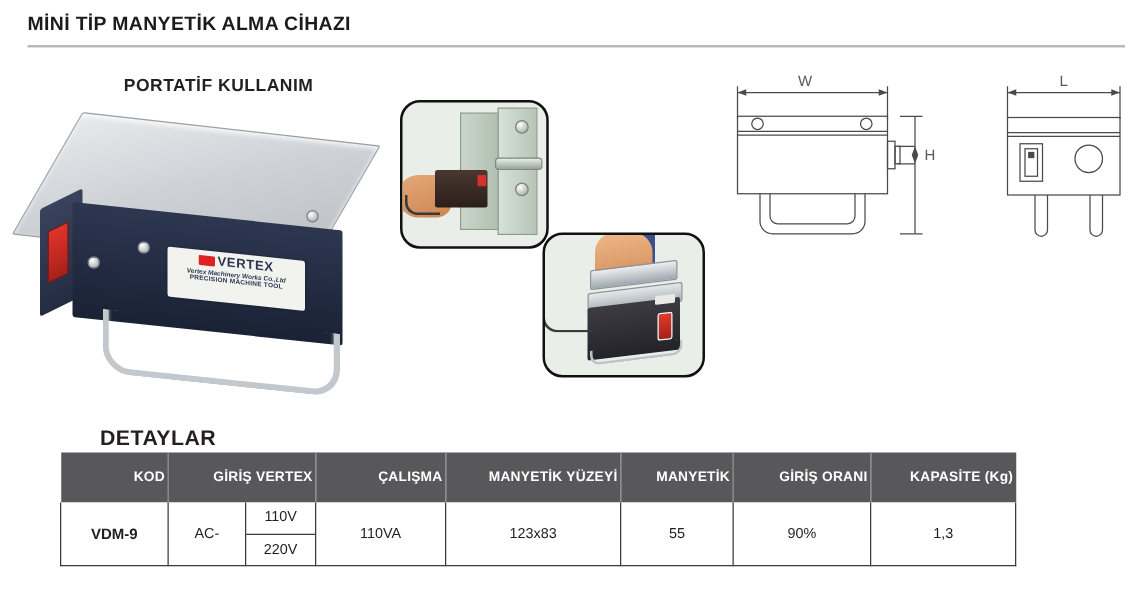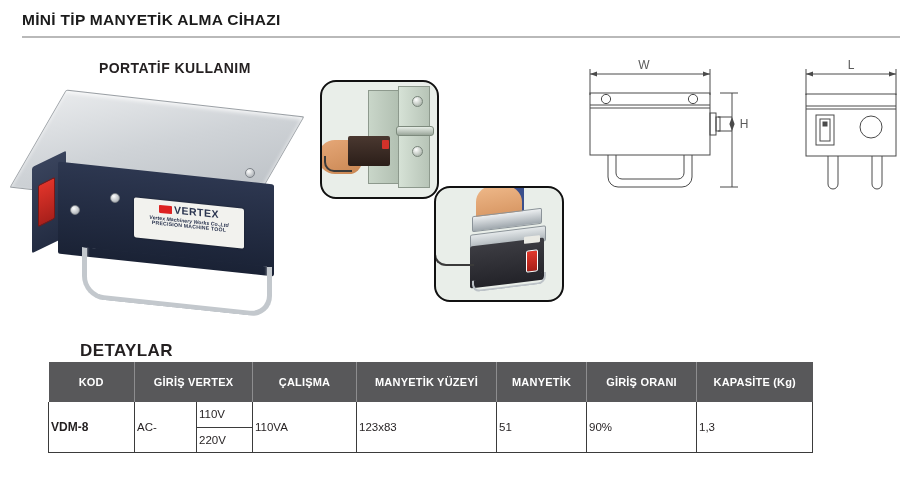--- a/index.html
+++ b/index.html
@@ -289,29 +289,30 @@
   }
   .spec-table th {
     background: #58585a;
     color: #ffffff;
     font-size: 11px;
     font-weight: bold;
     letter-spacing: .2px;
     height: 40px;
     border-right: 1px solid #8d8d8f;
     padding: 0 2px;
-    text-align: center;
+    text-align: right;
     vertical-align: middle;
   }
   .spec-table th:last-child { border-right: none; }
   .spec-table td {
     background: #ffffff;
     color: #231f20;
     font-size: 11.5px;
     height: 50px;
+    text-align: center;
     vertical-align: middle;
     border: 1px solid #3b3b3b;
     border-top: none;
     padding: 0 2px;
   }
   .spec-table td.code { font-weight: bold; font-size: 12px; }
   .volt-stack {
     width: 100%;
     height: 100%;
     border-collapse: collapse;
@@ -461,34 +462,34 @@
       <th colspan="2">GİRİŞ VERTEX</th>
       <th>ÇALIŞMA</th>
       <th>MANYETİK YÜZEYİ</th>
       <th>MANYETİK</th>
       <th>GİRİŞ ORANI</th>
       <th>KAPASİTE (Kg)</th>
     </tr>
   </thead>
   <tbody>
     <tr>
-      <td class="code">VDM-8</td>
+      <td class="code">VDM-9</td>
       <td class="ac-cell">AC-</td>
       <td class="cell-pair">
         <table class="volt-stack">
           <tbody>
               <tr>
                 <td>110V</td>
               </tr>
           <tr>
                 <td>220V</td>
               </tr>
         </tbody>
           </table>
       </td>
       <td>110VA</td>
       <td>123x83</td>
-      <td>51</td>
+      <td>55</td>
       <td>90%</td>
       <td>1,3</td>
     </tr>
   </tbody>
 </table>
 
 </body></html>

